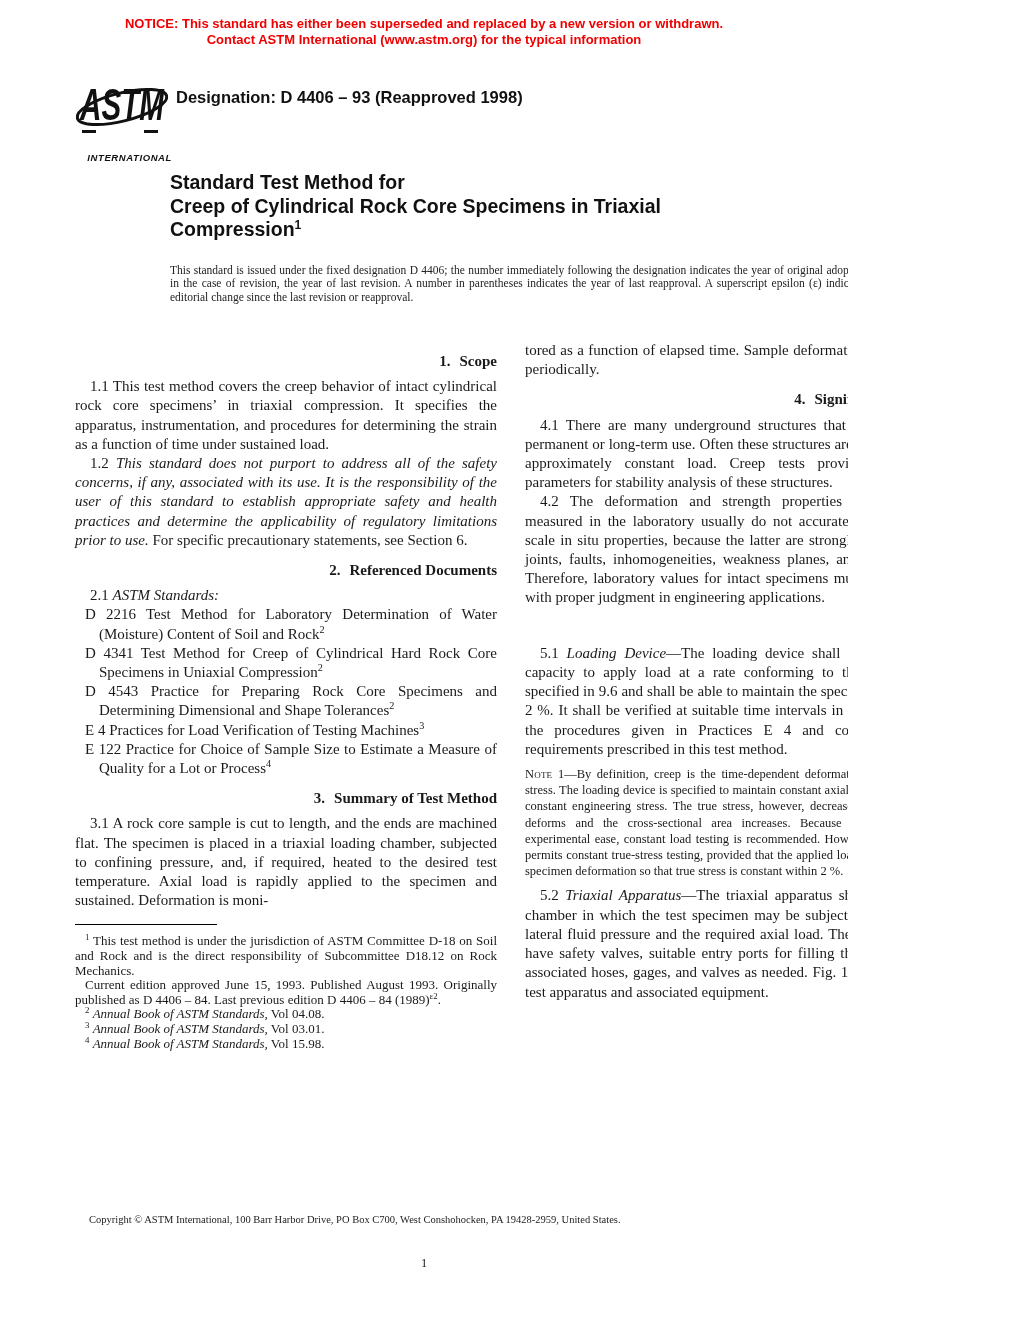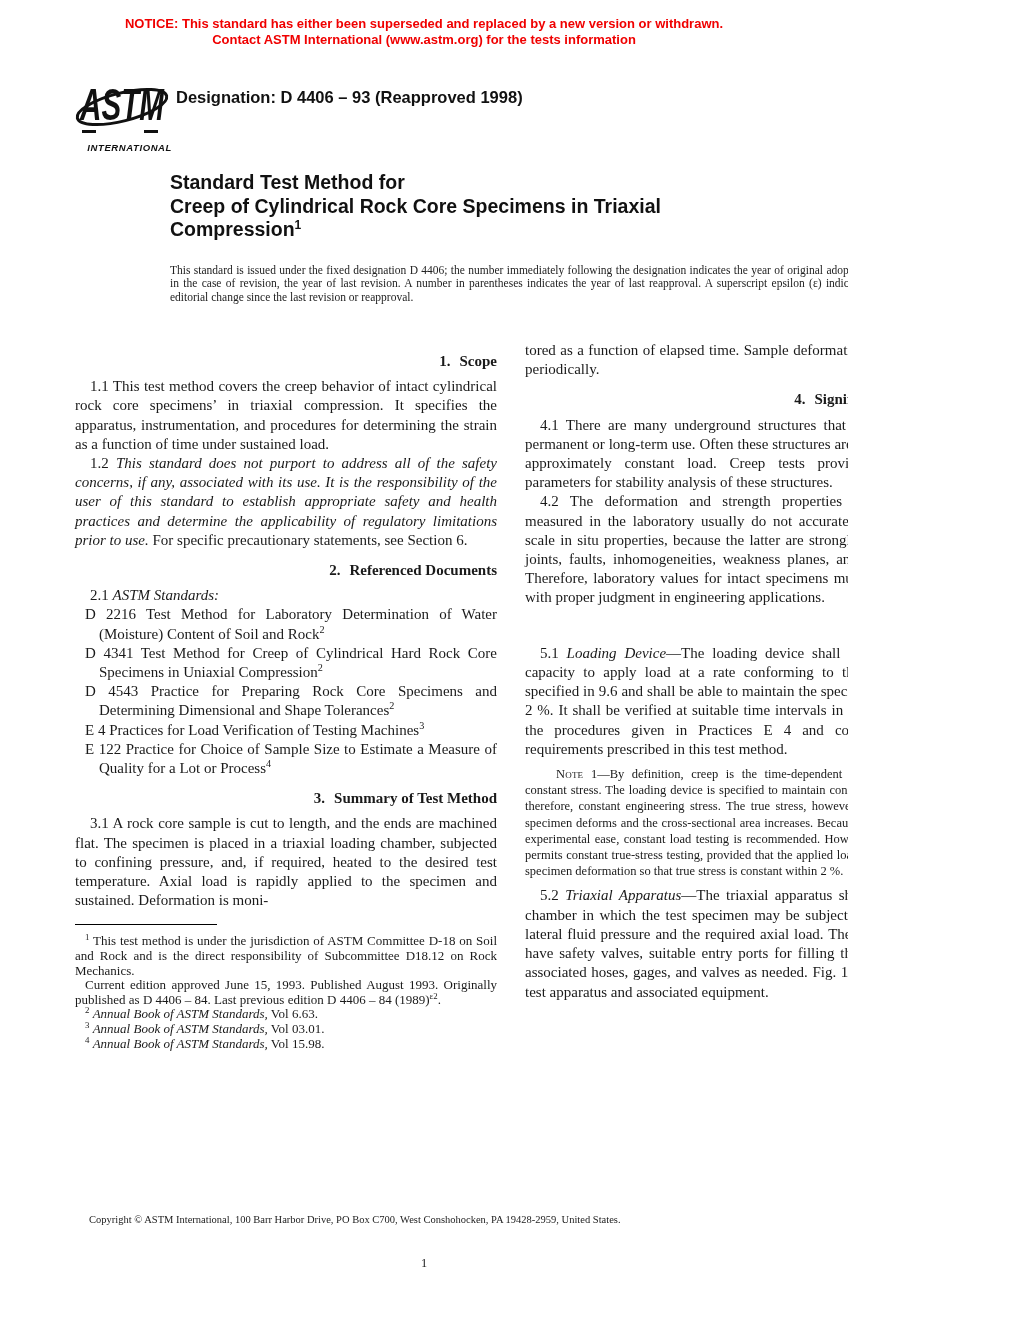--- a/index.html
+++ b/index.html
@@ -5,21 +5,21 @@
   html,body{margin:0;padding:0;background:#ffffff;}
   .page{position:relative;width:848px;height:1320px;background:#ffffff;color:#1a1a1a;overflow:hidden;}
 
   
   .notice{position:absolute;top:16px;left:0;right:0;text-align:center;
           font:bold 13px/15.5px "Liberation Sans",sans-serif;color:#f00000;}
 
   
   .logo{position:absolute;left:72px;top:74px;width:100px;text-align:right;}
   .logo svg{display:block;margin:0 auto;}
-  .logo-sub{font:bold italic 9.5px "Liberation Sans",sans-serif;letter-spacing:.6px;color:#111;margin-top:4px;}
+  .logo-sub{font:bold italic 9.5px "Liberation Sans",sans-serif;letter-spacing:.6px;color:#111;margin-top:14px;}
 
   
   .designation{position:absolute;left:176px;top:88px;
                font:bold 16.5px "Liberation Sans",sans-serif;color:#111;}
   .doc-title{position:absolute;left:170px;top:171px;
              font:bold 19.5px/23.5px "Liberation Sans",sans-serif;color:#111;}
   .doc-title sup{font-size:62%;}
 
   
   .issuance{position:absolute;left:170px;top:264px;width:712px;
@@ -28,39 +28,39 @@
   
   .columns{position:absolute;left:75px;top:341px;width:872px;display:flex;gap:28px;}
   .col{width:422px;font:15px/19.2px "Liberation Serif",serif;text-align:justify;color:#1a1a1a;}
   .col p{margin:0;}
   .sec-heading{font-weight:bold;margin:11px 0 6px 0;text-align:right;}
   .sec-heading .sec-num{margin-right:9px;}
   .para{text-indent:15px;}
   .para-flush{text-indent:0;}
   .refitem{padding-left:24px;text-indent:-14px;text-align:justify;}
   .note{font-size:12.5px;line-height:16.2px;margin-top:7px !important;margin-bottom:7px !important;}
-  .smallcaps{font-variant:small-caps;letter-spacing:.2px;margin-left:31px;}
+  .smallcaps{font-variant:small-caps;letter-spacing:.2px;}
   .fn-rule{width:142px;border-top:1.5px solid #000;margin:14px 0 9px 0;}
   .fn{font-size:13px;line-height:14.6px;text-indent:10px;}
   sup{font-size:68%;line-height:0;}
 
   
   .copyright{position:absolute;left:89px;top:1214px;
              font:10.5px "Liberation Serif",serif;color:#222;}
   .pageno{position:absolute;left:0;right:0;top:1256px;text-align:center;
           font:12.5px "Liberation Serif",serif;color:#222;}
 </style>
 </head>
 <body>
 
 <div class="page">
 
   <div class="notice" style="color: rgb(240, 0, 0);">
     <div>NOTICE: This standard has either been superseded and replaced by a new version or withdrawn.</div>
-    <div>Contact ASTM International (www.astm.org) for the tests information</div>
+    <div>Contact ASTM International (www.astm.org) for the typical information</div>
   </div>
 
   <div class="logo">
     <svg width="96" height="64" viewBox="0 0 96 64">
       <ellipse cx="48" cy="33" rx="46" ry="14" transform="rotate(-14 48 33)" fill="none" stroke="#111" stroke-width="3"></ellipse>
       <text x="48" y="46" text-anchor="middle" font-family="Liberation Sans, sans-serif" font-size="44" font-weight="bold" font-style="italic" fill="#111" textLength="84" lengthAdjust="spacingAndGlyphs">ASTM</text>
       <rect x="8" y="56" width="14" height="3" fill="#111"></rect>
       <rect x="70" y="56" width="14" height="3" fill="#111"></rect>
     </svg>
     <div class="logo-sub">INTERNATIONAL</div>
@@ -86,21 +86,21 @@
         <p class="refitem"><span>D 2216 Test Method for Laboratory Determination of Water (Moisture) Content of Soil and Rock</span><sup>2</sup></p>
         <p class="refitem"><span>D 4341 Test Method for Creep of Cylindrical Hard Rock Core Specimens in Uniaxial Compression</span><sup>2</sup></p>
         <p class="refitem"><span>D 4543 Practice for Preparing Rock Core Specimens and Determining Dimensional and Shape Tolerances</span><sup>2</sup></p>
         <p class="refitem"><span>E 4 Practices for Load Verification of Testing Machines</span><sup>3</sup></p>
         <p class="refitem"><span>E 122 Practice for Choice of Sample Size to Estimate a Measure of Quality for a Lot or Process</span><sup>4</sup></p>
         <div class="sec-heading"><span class="sec-num">3.</span><span>Summary of Test Method</span></div>
         <p class="para"><span>3.1 A rock core sample is cut to length, and the ends are machined flat. The specimen is placed in a triaxial loading chamber, subjected to confining pressure, and, if required, heated to the desired test temperature. Axial load is rapidly applied to the specimen and sustained. Deformation is moni-</span></p>
         <div class="fn-rule"></div>
         <p class="fn"><sup>1</sup><span> This test method is under the jurisdiction of ASTM Committee D-18 on Soil and Rock and is the direct responsibility of Subcommittee D18.12 on Rock Mechanics.</span></p>
         <p class="fn"><span>Current edition approved June 15, 1993. Published August 1993. Originally published as D 4406 – 84. Last previous edition D 4406 – 84 (1989)</span><sup>ε2</sup><span>.</span></p>
-        <p class="fn"><sup>2</sup><span> </span><span style="font-style: italic;">Annual Book of ASTM Standards,</span><span> Vol 6.63.</span></p>
+        <p class="fn"><sup>2</sup><span> </span><span style="font-style: italic;">Annual Book of ASTM Standards,</span><span> Vol 04.08.</span></p>
         <p class="fn"><sup>3</sup><span> </span><span style="font-style: italic;">Annual Book of ASTM Standards,</span><span> Vol 03.01.</span></p>
         <p class="fn"><sup>4</sup><span> </span><span style="font-style: italic;">Annual Book of ASTM Standards,</span><span> Vol 15.98.</span></p>
       </div>
     <div class="col" id="col-right">
         <p class="para-flush"><span>tored as a function of elapsed time. Sample deformation is monitored periodically.</span></p>
         <div class="sec-heading"><span class="sec-num">4.</span><span>Significance and Use</span></div>
         <p class="para"><span>4.1 There are many underground structures that are created for permanent or long-term use. Often these structures are subjected to an approximately constant load. Creep tests provide quantitative parameters for stability analysis of these structures.</span></p>
         <p class="para"><span>4.2 The deformation and strength properties of rock cores measured in the laboratory usually do not accurately reflect large-scale in situ properties, because the latter are strongly influenced by joints, faults, inhomogeneities, weakness planes, and other factors. Therefore, laboratory values for intact specimens must be employed with proper judgment in engineering applications.</span></p>
         <div class="sec-heading"><span class="sec-num">5.</span><span>Apparatus</span></div>
         <p class="para"><span>5.1 </span><span style="font-style: italic;">Loading Device</span><span>—The loading device shall be of sufficient capacity to apply load at a rate conforming to the requirements specified in 9.6 and shall be able to maintain the specified load within 2 %. It shall be verified at suitable time intervals in accordance with the procedures given in Practices E 4 and comply with the requirements prescribed in this test method.</span></p>

